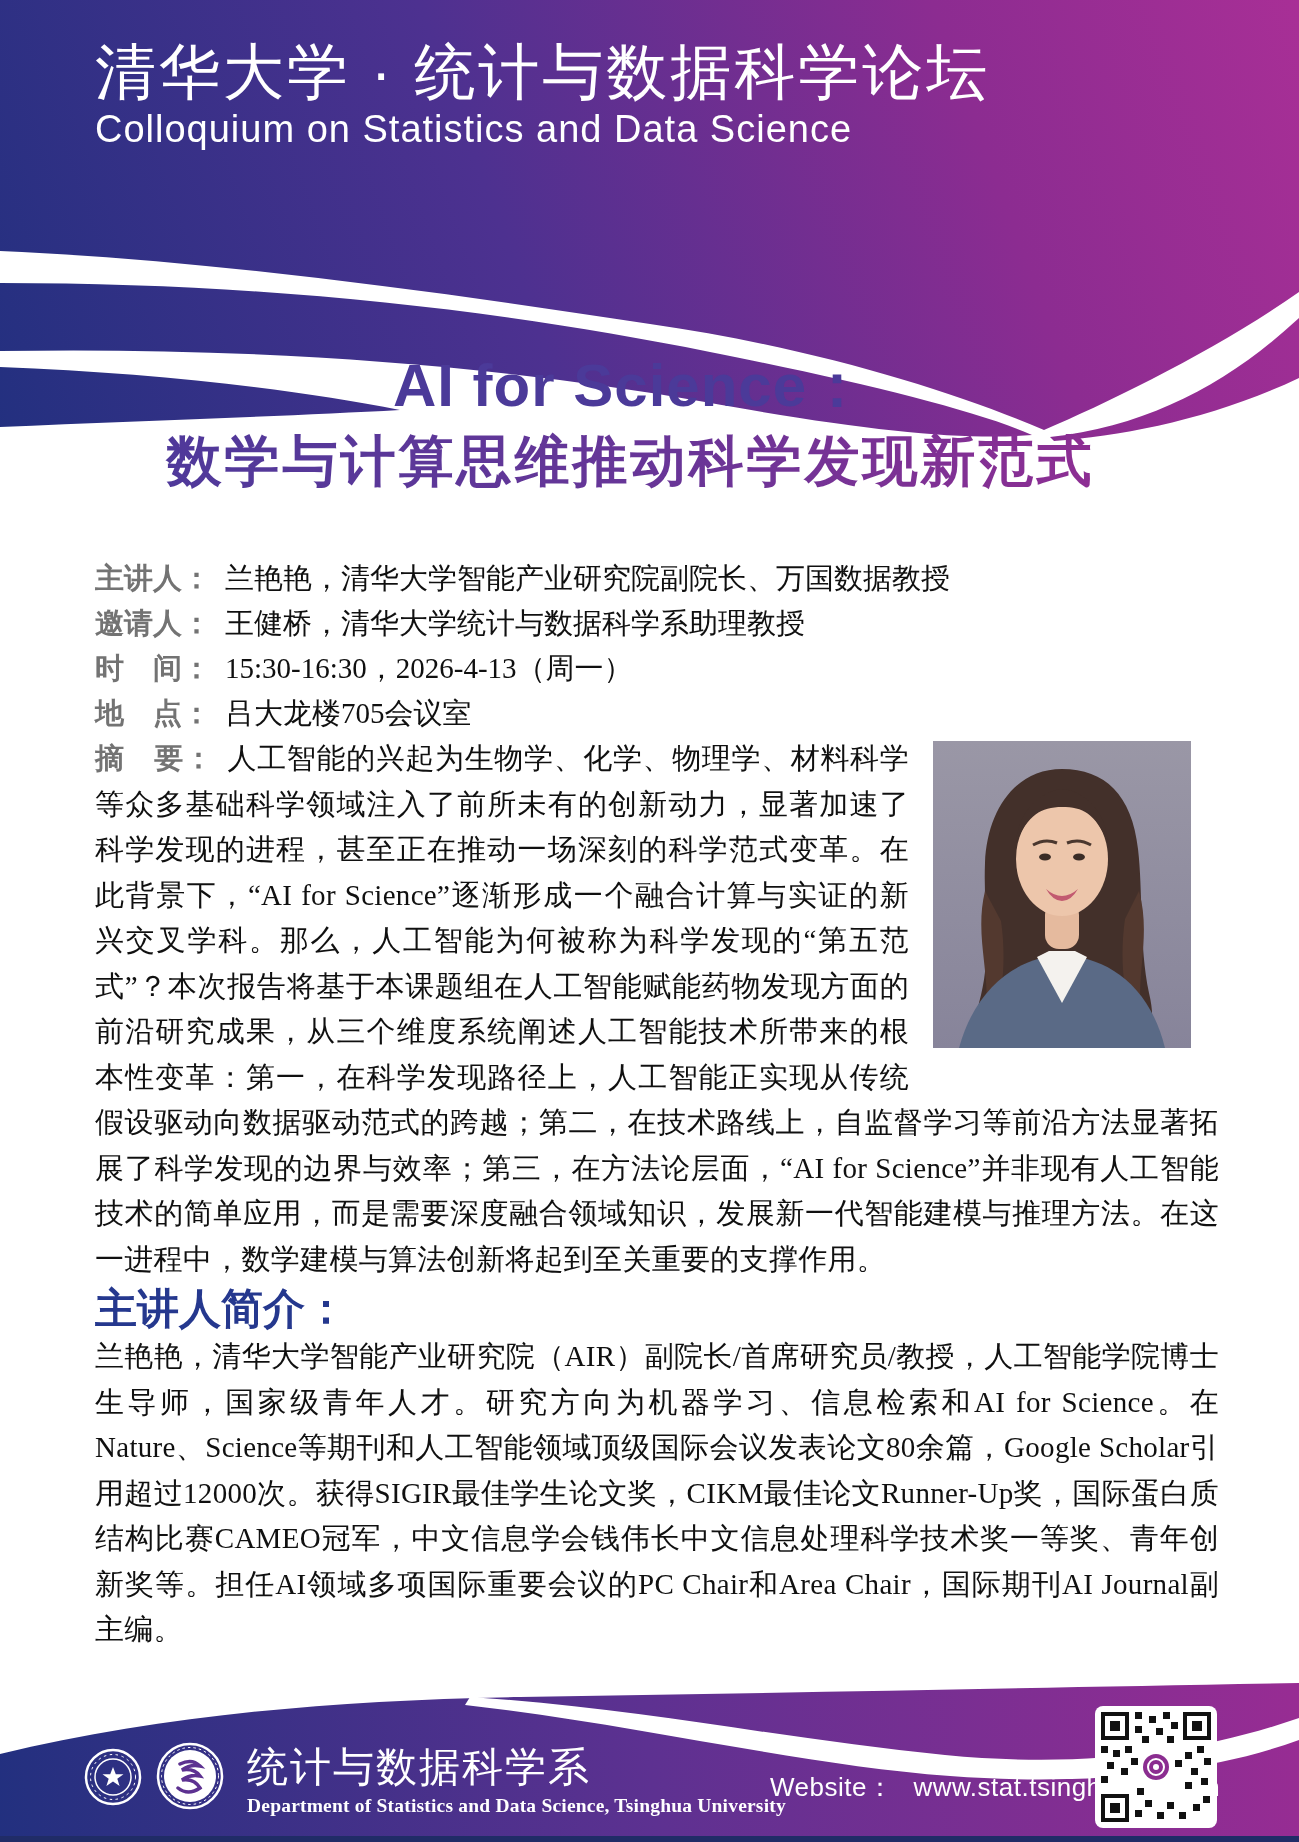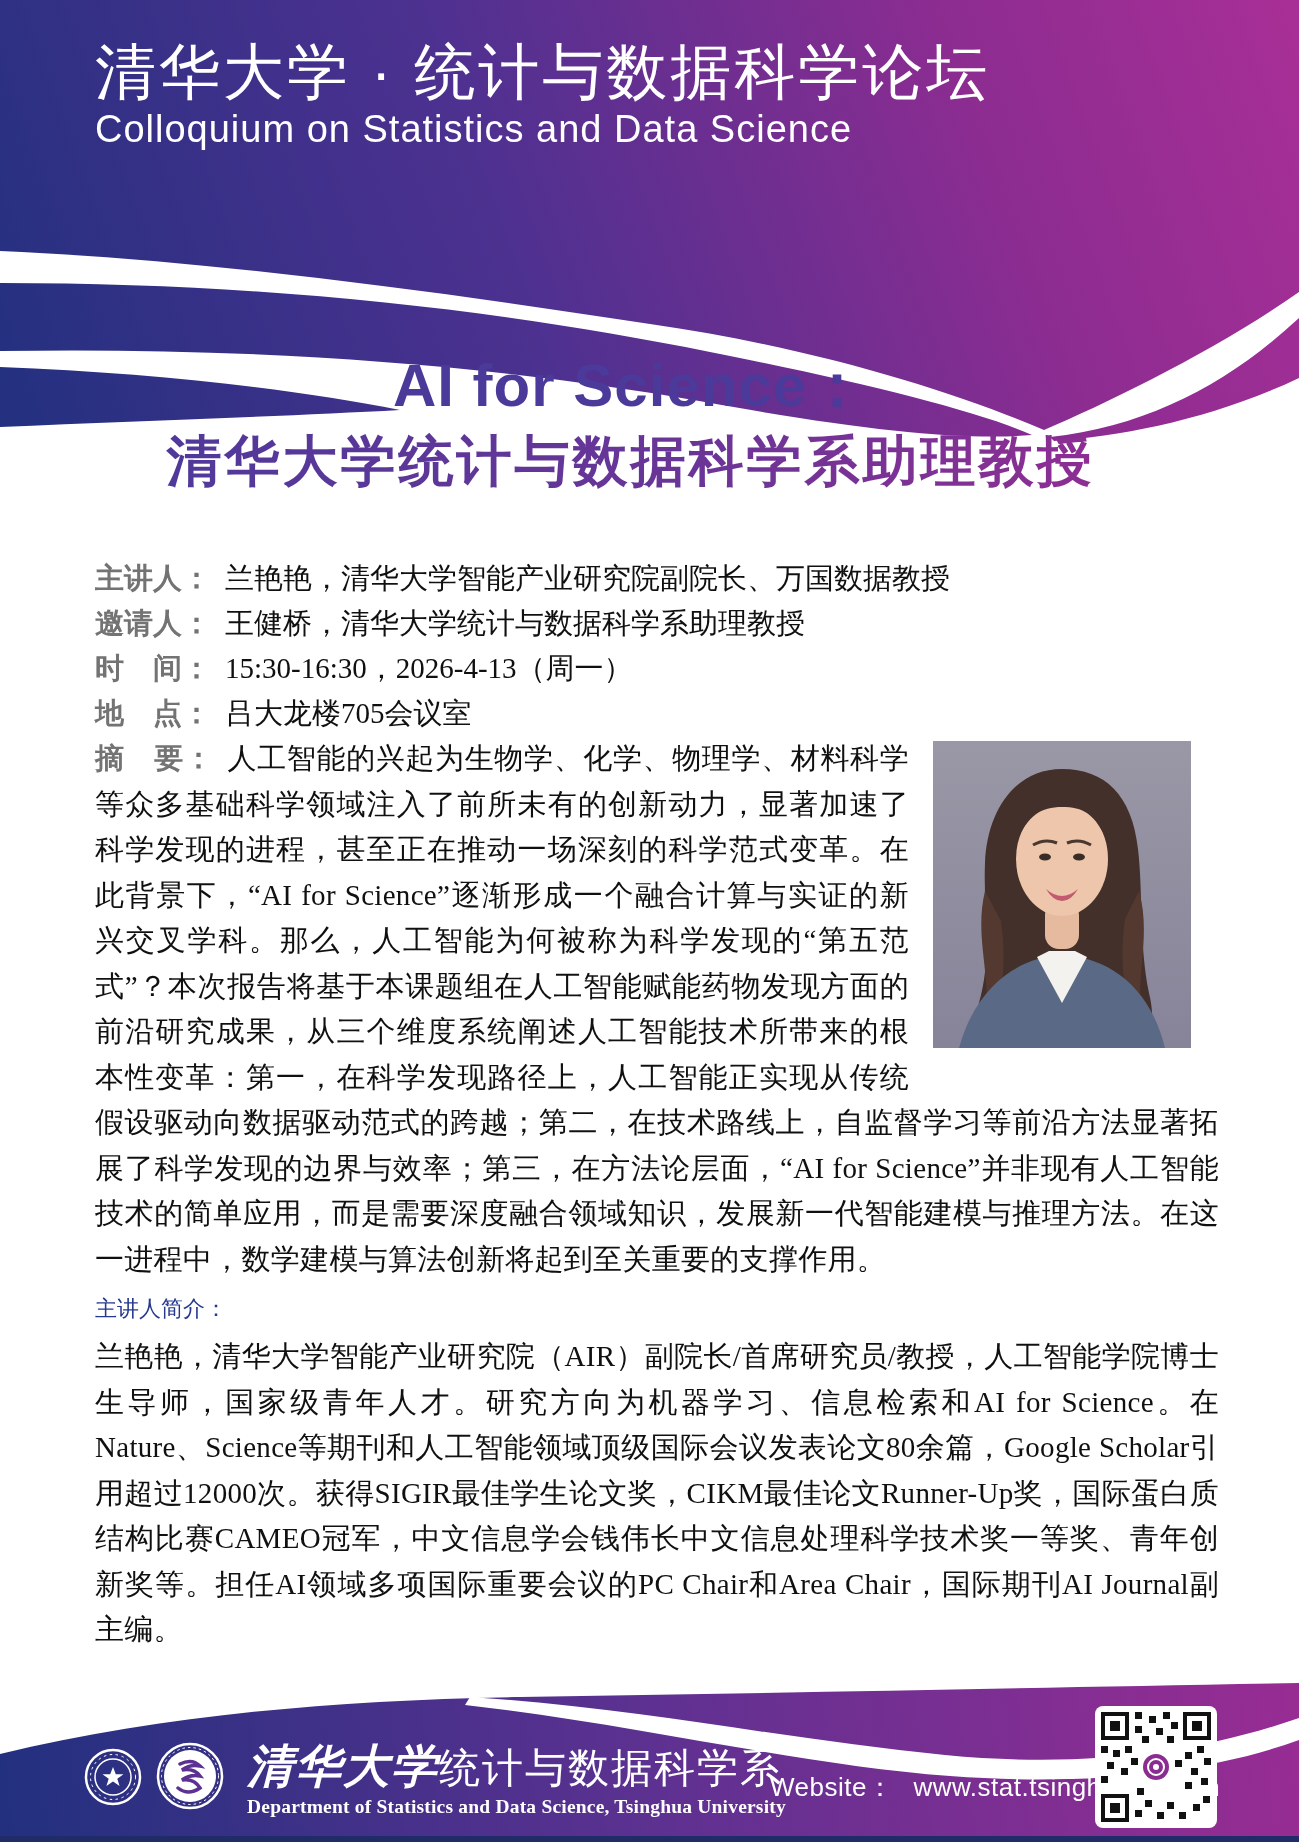--- a/index.html
+++ b/index.html
@@ -47,21 +47,21 @@
   }
   .para{
     font-size:29px;line-height:45.5px;text-align:justify;margin:0;
     letter-spacing:0.3px;
   }
   .photo-box{
     float:right;width:258px;height:307px;margin:5px 28px 13px 24px;
     background:#8e8b9a;overflow:hidden;
   }
   .bio-head{
-    font-size:22px;line-height:46px;font-weight:400;color:#25388e;
+    font-size:42px;line-height:46px;font-weight:700;color:#25388e;
     margin-top:4px;margin-bottom:2px;
     font-family:"Liberation Sans","DejaVu Sans",sans-serif;
   }
 
   
   #footer-waves{left:0;bottom:0;width:1299px;height:162px;}
   .seal{border-radius:50%;}
   #seal-univ{left:84px;top:1748px;width:58px;height:58px;}
   #seal-dept{left:156px;top:1742px;width:68px;height:68px;}
   .f-dept{left:247px;top:1742px;color:#ffffff;}
@@ -105,21 +105,21 @@
   </svg>
 </div>
 
 <div class="abs header-text">
   <div class="header-zh">清华大学 · 统计与数据科学论坛</div>
   <div class="header-en">Colloquium on Statistics and Data Science</div>
 </div>
 
 <div class="abs talk-title">
   <div class="talk-en">AI for Science：</div>
-  <div class="talk-zh">清华大学统计与数据科学系助理教授</div>
+  <div class="talk-zh">数学与计算思维推动科学发现新范式</div>
 </div>
 
 <div class="abs content">
 
   <div class="info-row">
     <span class="lbl">主讲人：</span><span class="val">兰艳艳，清华大学智能产业研究院副院长、万国数据教授</span>
   </div>
   <div class="info-row">
     <span class="lbl">邀请人：</span><span class="val">王健桥，清华大学统计与数据科学系助理教授</span>
   </div>
@@ -190,21 +190,20 @@
   <svg width="68" height="68" viewBox="0 0 68 68">
     <circle cx="34" cy="34" r="32" fill="none" stroke="#ffffff" stroke-width="2.5"></circle>
     <circle cx="34" cy="34" r="26" fill="#ffffff" stroke="none"></circle>
     <circle cx="34" cy="34" r="28.5" fill="none" stroke="#ffffff" stroke-width="1" stroke-dasharray="2.5 3"></circle>
     <path d="M24,22 q12,-6 20,2 q-10,-2 -18,4 q12,-2 18,6 q-10,-2 -18,4 q12,-2 18,8 q-12,8 -22,0" fill="none" stroke="#5d3191" stroke-width="3.5" stroke-linecap="round"></path>
   </svg>
 </div>
 
 <div class="abs f-dept">
   <div class="f-dept-row">
-    <span class="f-cal">清华大学</span>
     <span class="f-dept-zh">统计与数据科学系</span>
   </div>
   <div class="f-dept-en">Department of Statistics and Data Science, Tsinghua University</div>
 </div>
 
 <div class="abs f-web">
   <span>Website：</span>
   <span>www.stat.tsinghua.edu.cn</span>
 </div>
 

